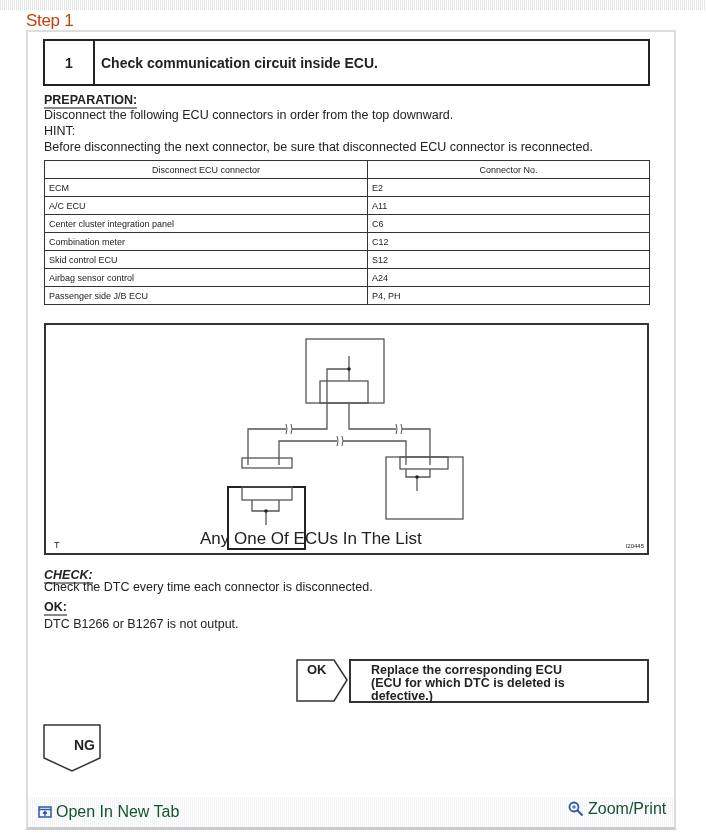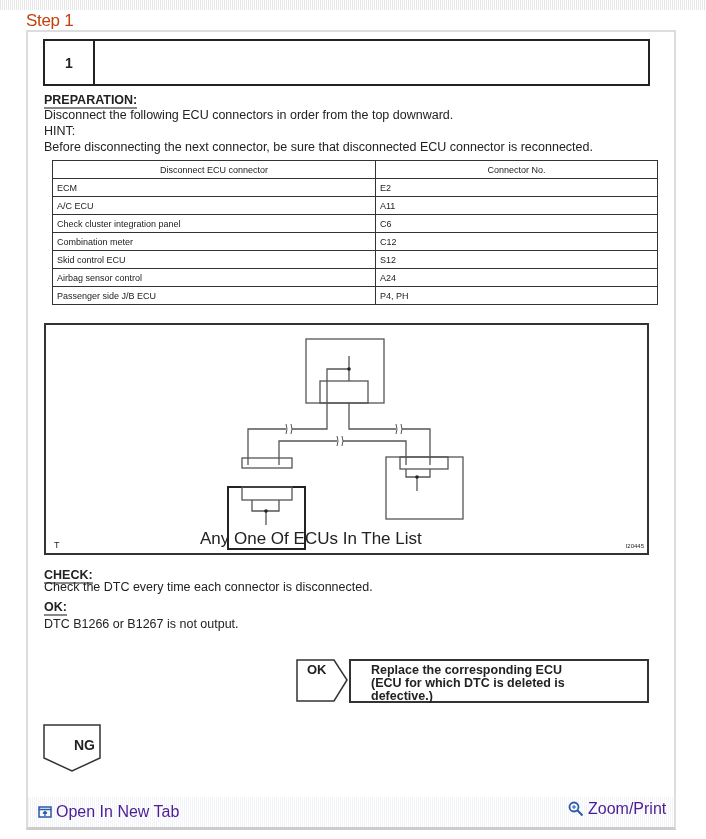--- a/index.html
+++ b/index.html
@@ -16,47 +16,48 @@
   .footer-bar { position:absolute; left:26px; top:797px; width:650px; height:33px;
     background:repeating-linear-gradient(90deg,#f2f4f7 0 1px,#fff 1px 2px);
     border-left:2px solid #ddd; border-right:2px solid #ddd; border-bottom:3px solid #ccc; box-sizing:border-box; }
   .header-box { position:absolute; left:43px; top:39px; width:607px; height:47px;
     border:2px solid #222; box-sizing:border-box; display:flex; }
   .header-num { width:48px; border-right:2px solid #222; display:flex; align-items:center;
     justify-content:center; font-weight:bold; font-size:14px; }
   .header-text { padding-left:6px; display:flex; align-items:center; font-weight:bold; font-size:14px; }
   .label-u { font-weight:bold; font-size:12.5px; border-bottom:2px solid #888; display:inline-block; line-height:13px; }
   .txt { position:absolute; left:44px; font-size:12.5px; line-height:15px; }
-  table.conn { position:absolute; left:52px; top:160px; width:606px; border-collapse:collapse; font-size:9px;border-radius:14px; }
+  table.conn { position:absolute; left:44px; top:160px; width:606px; border-collapse:collapse; font-size:9px;border-radius:14px; }
   table.conn td, table.conn th { border:1px solid #333; height:17px; padding:0 4px; font-weight:normal; text-align:left; }
   table.conn th { text-align:center; }
   table.conn td.c1, table.conn th.c1 { width:314px; }
   .diagram { position:absolute; left:44px; top:323px; width:605px; height:232px; border:2px solid #333; box-sizing:border-box; }
   .diagram svg { position:absolute; left:0; top:0; }
   .diag-T { position:absolute; left:8px; bottom:3px; font-size:9px; }
   .diag-cap { position:absolute; left:154px; bottom:4px; font-size:17px; }
   .diag-id { position:absolute; right:3px; bottom:4px; font-size:6px; }
   .ok-shape { position:absolute; left:296px; top:659px; width:52px; height:43px; }
   .ok-text { position:absolute; left:307px; top:662px; font-weight:bold; font-size:13px; }
   .result-box { position:absolute; left:349px; top:659px; width:300px; height:44px; border:2px solid #333;
     box-sizing:border-box; padding:3px 20px; font-weight:bold; font-size:12.5px; line-height:13px; }
   .ng-shape { position:absolute; left:43px; top:724px; width:58px; height:48px; }
   .ng-text { position:absolute; left:60px; top:737px; font-weight:bold; font-size:14px;margin-left:14px; }
-  .link { position:absolute; top:803px; font-size:16px; color:#4c1d95; display:flex; align-items:center; gap:4px; cursor:pointer; }
+  .link { position:absolute; top:803px; font-size:16px; color:#14532d; display:flex; align-items:center; gap:4px; cursor:pointer; }
 </style>
 </head>
 <body>
 
 <div class="top-strip"></div>
 <div class="step-title">Step 1</div>
 
 <div class="panel"></div>
 
 <div class="header-box">
   <div class="header-num">1</div>
+  <div class="header-text">Check communication circuit inside ECU.</div>
 </div>
 
 <div class="txt" style="top:93px;">
   <span class="label-u">PREPARATION:</span>
 </div>
 <div class="txt" style="top:108px;">Disconnect the following ECU connectors in order from the top downward.</div>
 <div class="txt" style="top:124px;">HINT:</div>
 <div class="txt" style="top:140px;">Before disconnecting the next connector, be sure that disconnected ECU connector is reconnected.</div>
 
 <table class="conn">
@@ -67,21 +68,21 @@
   </tr>
   <tr>
         <td class="c1">ECM</td>
         <td>E2</td>
       </tr>
   <tr>
         <td class="c1">A/C ECU</td>
         <td>A11</td>
       </tr>
   <tr>
-        <td class="c1">Check cluster integration panel</td>
+        <td class="c1">Center cluster integration panel</td>
         <td>C6</td>
       </tr>
   <tr>
         <td class="c1">Combination meter</td>
         <td>C12</td>
       </tr>
   <tr>
         <td class="c1">Skid control ECU</td>
         <td>S12</td>
       </tr>
@@ -135,21 +136,21 @@
       <path d="M350,99 q2,5 0,10 M355,99 q2,5 0,10" fill="none"></path>
       <rect x="291" y="111" width="6" height="10" stroke="none"></rect>
       <path d="M291,111 q2,5 0,10 M296,111 q2,5 0,10" fill="none"></path>
     </g>
   </svg>
   <div class="diag-T">T</div>
   <div class="diag-cap">Any One Of ECUs In The List</div>
   <div class="diag-id">I20445</div>
 </div>
 
-<div class="txt" style="top:568px;">
+<div class="txt" style="top:568px;font-style:italic;">
   <span class="label-u">CHECK:</span>
 </div>
 <div class="txt" style="top:580px;">Check the DTC every time each connector is disconnected.</div>
 <div class="txt" style="top:600px;">
   <span class="label-u">OK:</span>
 </div>
 <div class="txt" style="top:617px;">DTC B1266 or B1267 is not output.</div>
 
 <svg class="ok-shape" viewBox="0 0 52 43">
   <polygon points="1,1 38,1 51,21 38,42 1,42" fill="#fff" stroke="#333" stroke-width="1.5"></polygon>

